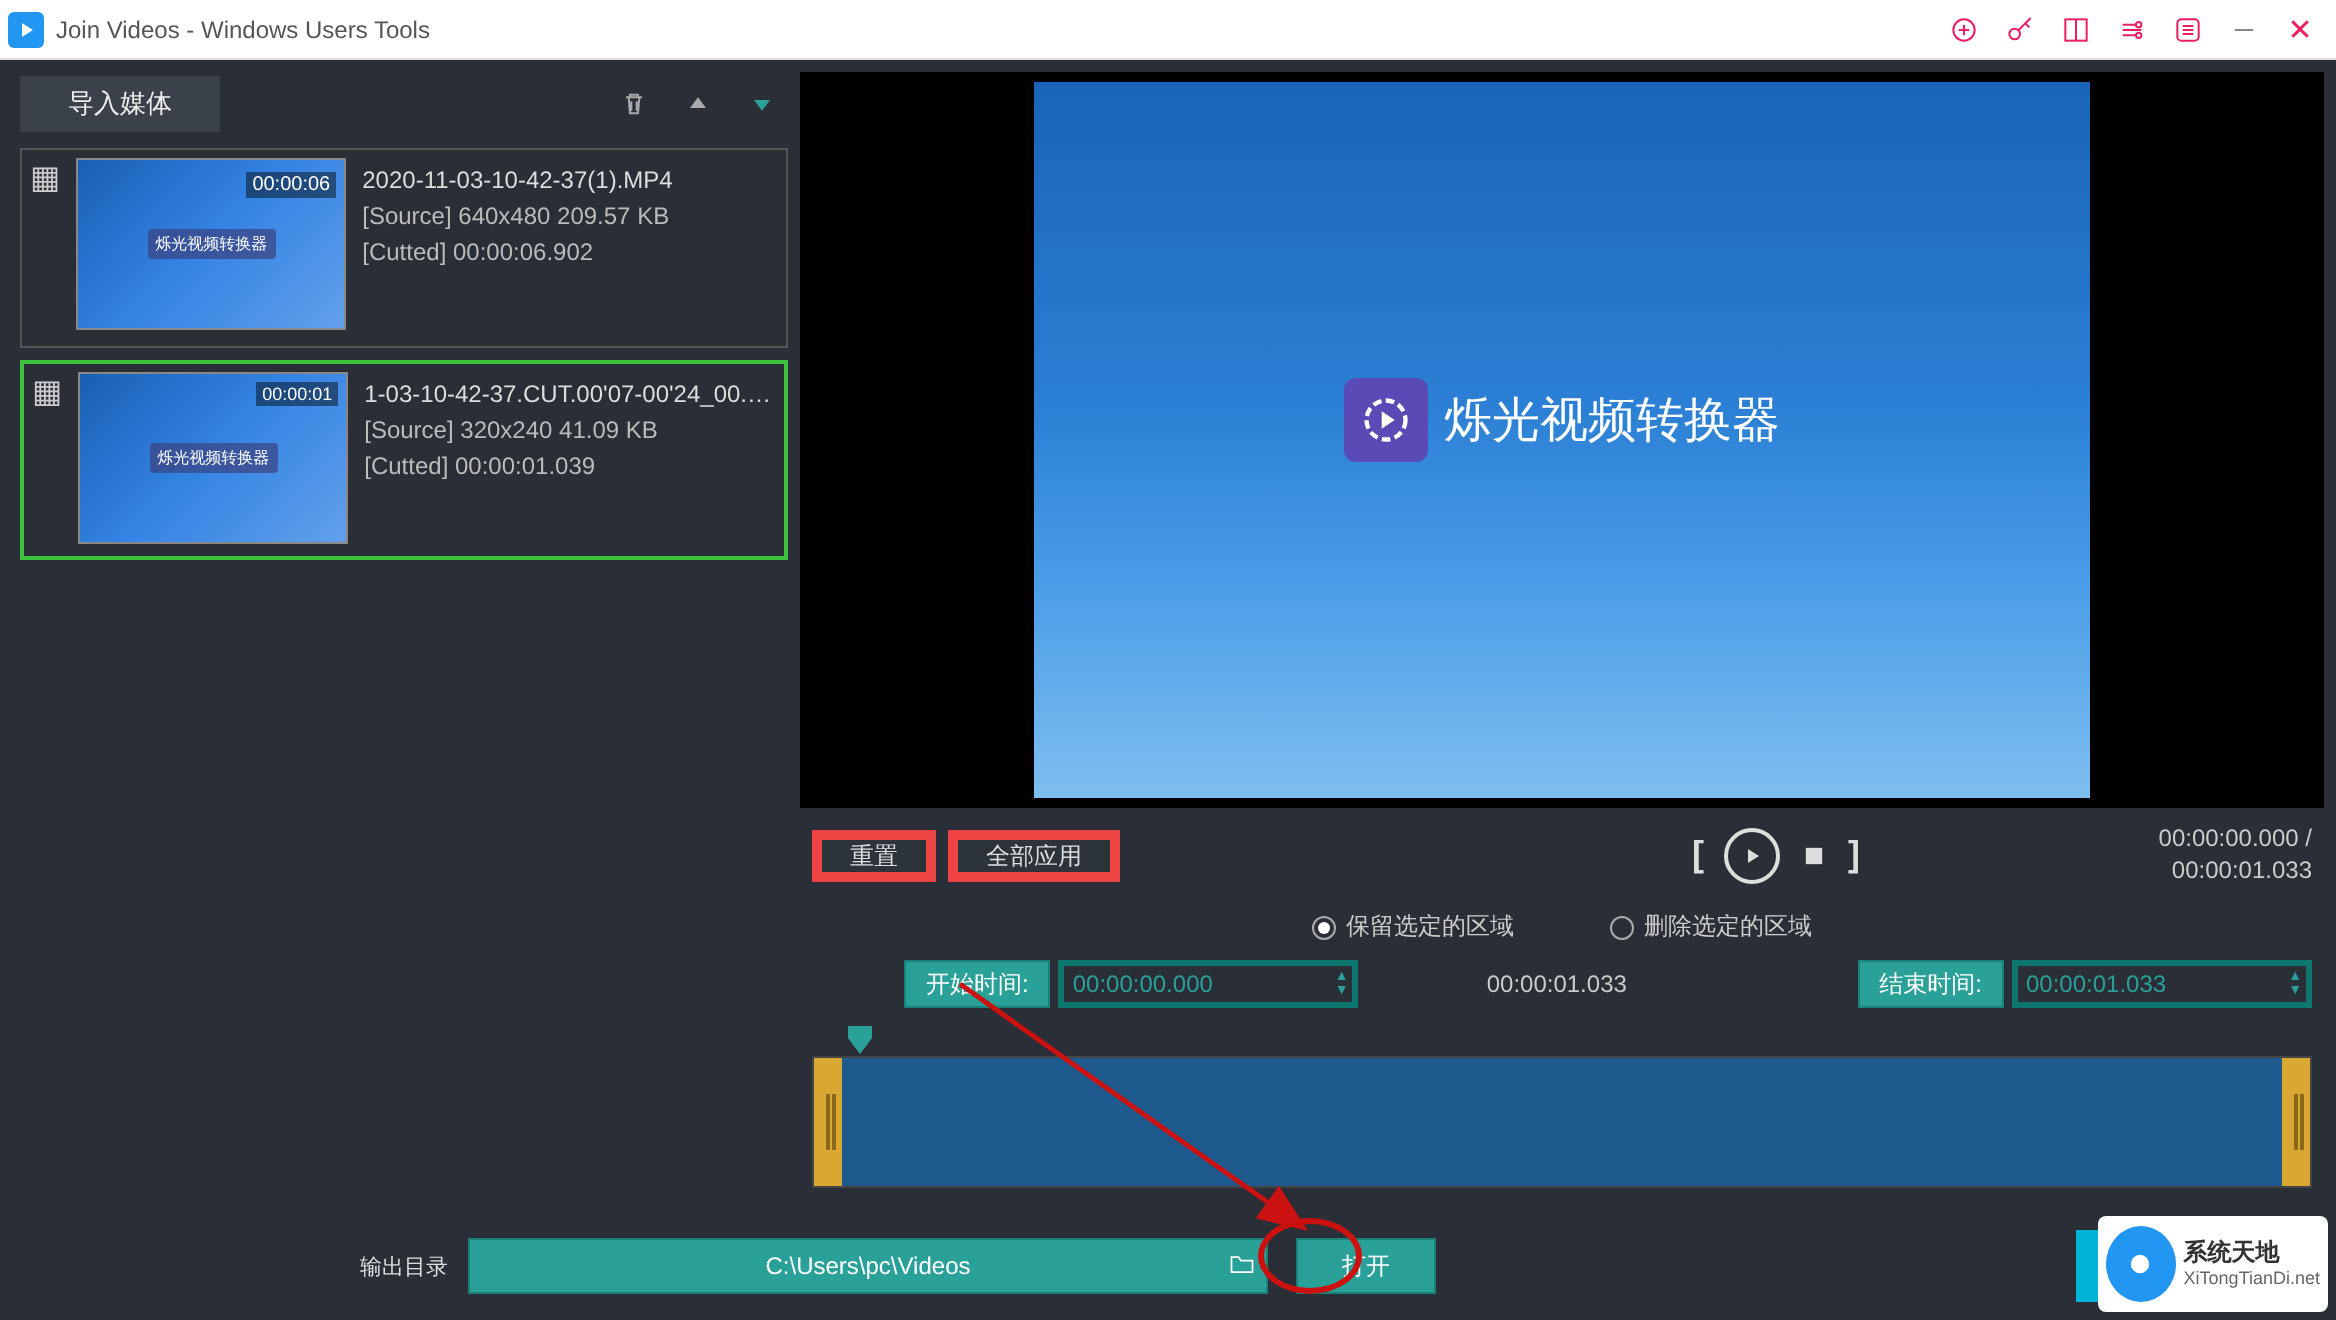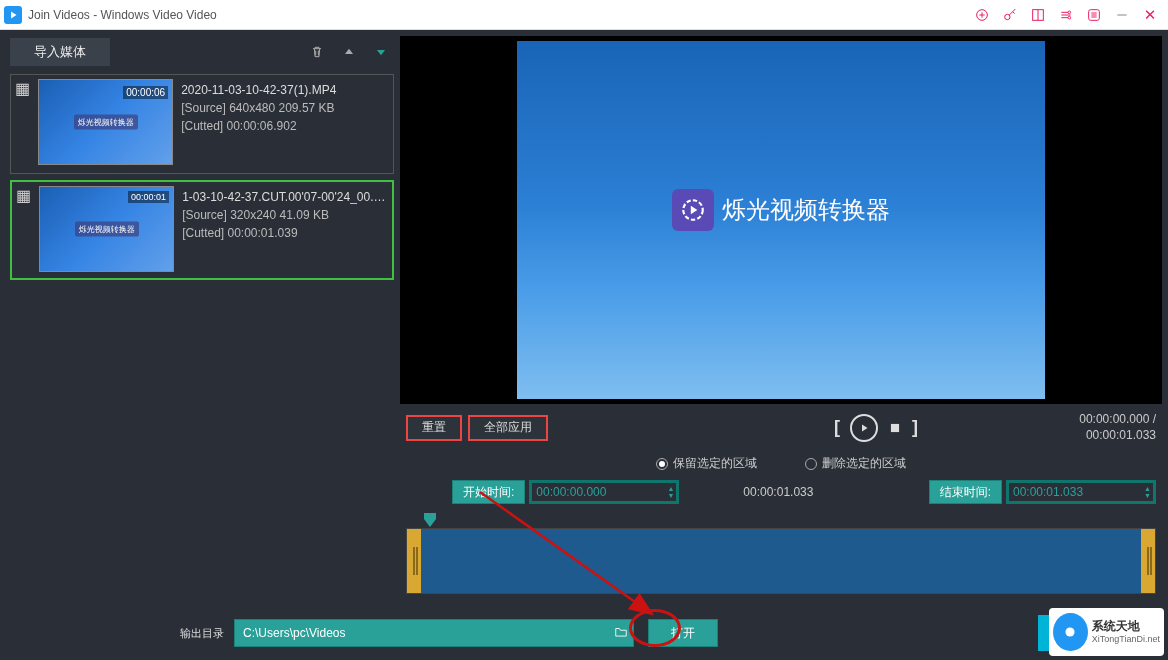--- a/index.html
+++ b/index.html
@@ -37,21 +37,21 @@
 
 .preview-area { flex: 1; display: flex; flex-direction: column; padding: 6px 6px 0 0; }
 .preview { height: 368px; background: #000; display: flex; align-items: center; justify-content: center; margin-bottom: 6px; }
 .preview-frame { width: 528px; height: 358px; background: linear-gradient(180deg, #1964b7 0%, #2b7fd4 45%, #4a9de8 70%, #7fbef0 100%); position: relative; display:flex; align-items:center; justify-content:center; }
 .preview-logo { display: flex; align-items: center; gap: 8px; color: #fff; font-size: 24px; position: relative; top: -10px; }
 .preview-logo .icon { width: 42px; height: 42px; background: #5a4ab5; border-radius: 6px; display:flex; align-items:center; justify-content:center; }
 .preview-logo .icon svg { width: 26px; height: 26px; }
 
 
 .controls-row { display: flex; align-items: center; padding: 2px 6px 8px 6px; gap: 6px; }
-.ctrl-btn { height: 26px; padding: 0 14px; border: 2px solid #ef4444; background: #2d333b; color: #ddd; font-size: 12px; cursor: pointer; }
+.ctrl-btn { height: 26px; padding: 0 14px; border: 5px solid #ef4444; background: #2d333b; color: #ddd; font-size: 12px; cursor: pointer; }
 .playback { display: flex; align-items: center; gap: 10px; margin-left: 280px; }
 .playback .pb { color: #ddd; cursor: pointer; display:flex; align-items:center; }
 .playback .play-circle { width: 28px; height: 28px; border: 2px solid #ddd; border-radius: 50%; display: flex; align-items: center; justify-content: center; }
 .time-display { margin-left: auto; font-size: 12px; text-align: right; color: #ccc; line-height: 1.3; }
 
 
 .radio-row { display: flex; justify-content: center; gap: 48px; font-size: 12px; padding: 4px 0 8px; }
 .radio { display: flex; align-items: center; gap: 5px; cursor: pointer; }
 .radio .dot { width: 12px; height: 12px; border: 1px solid #aaa; border-radius: 50%; display: flex; align-items: center; justify-content: center; }
 .radio .dot.on::after { content: ""; width: 6px; height: 6px; background: #fff; border-radius: 50%; }
@@ -74,41 +74,41 @@
 .handle .bars { width: 2px; height: 28px; background: #8a6a1a; box-shadow: 3px 0 0 #8a6a1a; }
 .timeline .track { flex: 1; background: #1e5a8e; }
 
 
 .annotation-arrow { position: absolute; pointer-events: none; z-index: 100; }
 .red-circle { position: absolute; width: 52px; height: 38px; border: 3px solid #c11; border-radius: 50%; z-index: 99; pointer-events:none; }
 
 
 .bottom { height: 54px; display: flex; align-items: center; padding: 0 0 0 180px; gap: 10px; position: relative; }
 .bottom .label { font-size: 11px; color: #ddd; }
-.path-box { height: 28px; flex: 0 0 400px; background: #2aa198; color: #fff; padding: 0 8px; display: flex; align-items: center; font-size: 12px; border: 1px solid #1a8279; position: relative; }
+.path-box { height: 28px; flex: 0 0 400px; background: #2aa198; color: #fff; padding: 0 8px; display: flex; align-items: center; font-size: 12px; border: 1px solid #1a8279; position: relative; justify-content: center; }
 .folder-btn { position: absolute; right: 4px; color: #fff; cursor: pointer; }
 .open-btn { height: 28px; padding: 0 22px; background: #2aa198; color: #fff; border: 1px solid #1a8279; font-size: 12px; cursor: pointer; margin-left: 4px; }
 .merge-btn { height: 36px; width: 120px; background: #00b4d8; margin-left: auto; margin-right: 10px; color: #fff; font-size: 14px; border: none; cursor: pointer; }
 
 .site-logo { position: absolute; right: 4px; bottom: 4px; width: 115px; height: 48px; background: #fff; border-radius: 4px; display:flex; align-items:center; padding: 16px 4px; gap: 4px; z-index: 200; }
 .site-logo .ico { width: 38px; height: 38px; background: #2196f3; border-radius: 50%; display:flex; align-items:center; justify-content:center; }
 .site-logo .txt { font-size: 10px; color: #333; line-height:1.2; }
 .site-logo .txt .t1 { font-size: 12px; font-weight: bold; }
 .site-logo .txt .t2 { font-size: 9px; color: #666; }
 </style>
 </head>
 <body>
 
 <div class="titlebar">
   <div class="app-icon">
     <svg viewBox="0 0 24 24">
         <path fill="#fff" d="M8 5v14l11-7z"></path>
       </svg>
   </div>
-  <span class="title">Join Videos - Windows Video Video</span>
+  <span class="title">Join Videos - Windows Users Tools</span>
   <div class="spacer"></div>
   <div class="tb-btn">
       <svg viewBox="0 0 24 24">
         <circle cx="12" cy="12" r="8"></circle>
         <path d="M8 12h8M12 8v8"></path>
       </svg>
     </div>
   <div class="tb-btn">
       <svg viewBox="0 0 24 24">
         <circle cx="8" cy="15" r="4"></circle>

